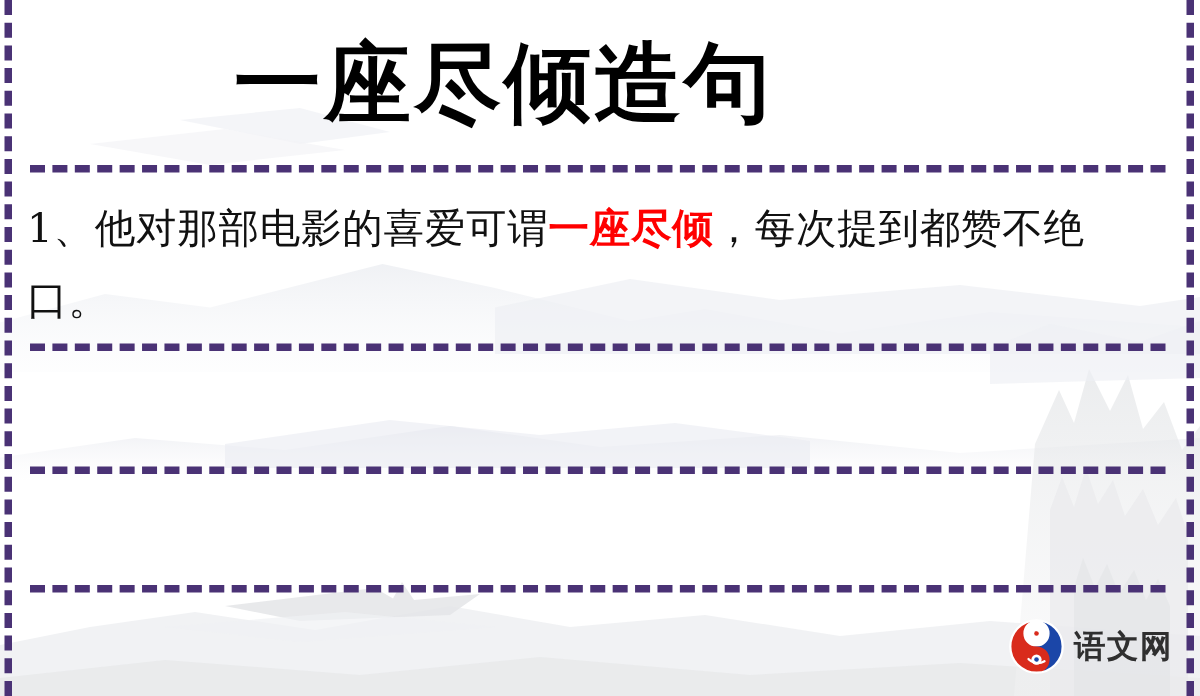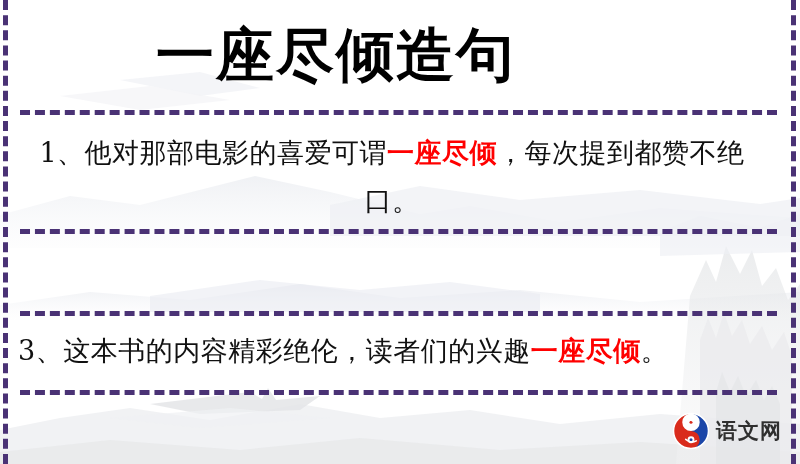--- a/index.html
+++ b/index.html
@@ -74,21 +74,21 @@
     font-size: 27px;
     line-height: 48px;
     color: #111111;
     letter-spacing: 0.5px;
   }
   .sentence .kw {
     color: #ff0000;
     font-weight: bold;
   }
 
-  #sentence-1 { top: 129px; text-align: center; }
+  #sentence-1 { top: 129px; }
   #sentence-2 { top: 245px; }
   #sentence-3 { top: 327px; }
 
   
   .logo {
     position: absolute;
     left: 672px;
     top: 412px;
     display: flex;
     align-items: center;
@@ -157,23 +157,20 @@
   <div class="h-dash" style="top:311px;"></div>
   <div class="h-dash" style="top:390px;"></div>
 
   <div class="title">一座尽倾造句</div>
 
   <div class="sentence" id="sentence-1">
     <span>1、</span><span>他对那部电影的喜爱可谓</span><span class="kw">一座尽倾</span><span>，每次提到都赞不绝口。</span>
   </div>
 
 
-  <div class="sentence" id="sentence-3">
-    <span>3、</span><span>这本书的内容精彩绝伦，读者们的兴趣</span><span class="kw">一座尽倾</span><span>。</span>
-  </div>
 
   <div class="logo">
     <span>
       <svg class="logo-mark" viewBox="0 0 100 100" xmlns="http://www.w3.org/2000/svg" aria-hidden="true">
         <circle cx="50" cy="50" r="46" fill="#ffffff"></circle>
         <path d="M50,4 a46,46 0 0,1 0,92 a23,23 0 0,1 0,-46 a23,23 0 0,0 0,-46 z" fill="#1b46a8"></path>
         <path d="M50,4 a46,46 0 0,0 0,92 a23,23 0 0,0 0,-46 a23,23 0 0,1 0,-46 z" fill="#d92b1c"></path>
         <circle cx="50" cy="27" r="9" fill="#ffffff"></circle>
         <circle cx="50" cy="73" r="9" fill="#ffffff"></circle>
         <circle cx="50" cy="27" r="4" fill="#d92b1c"></circle>

